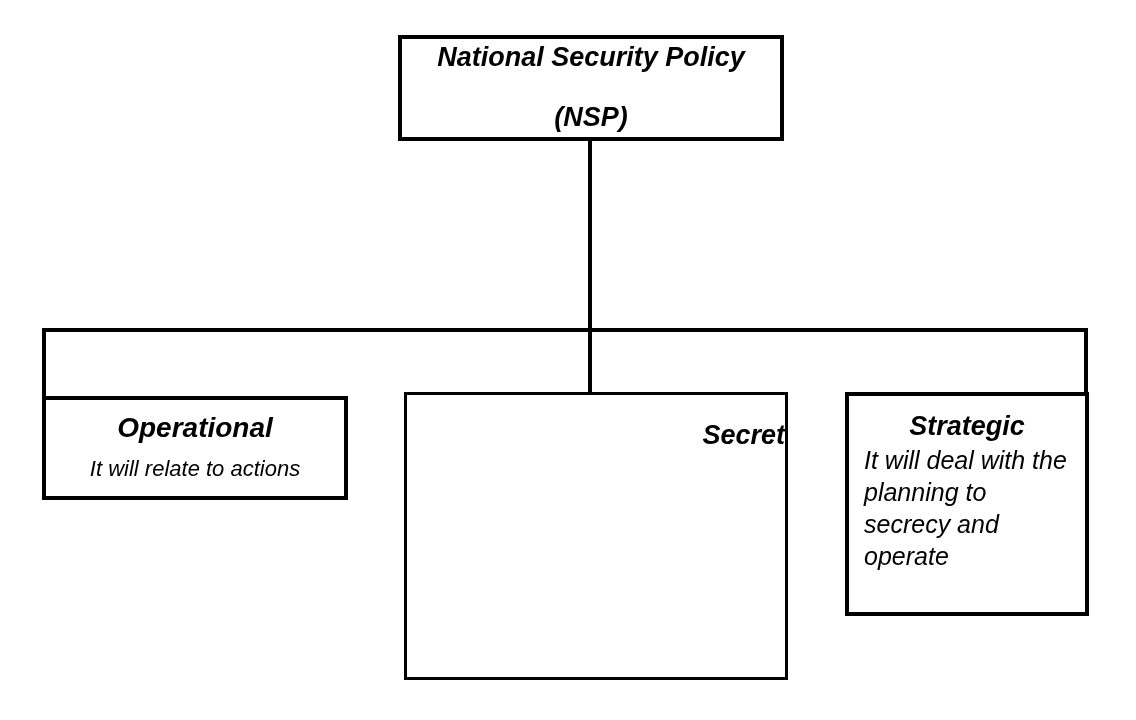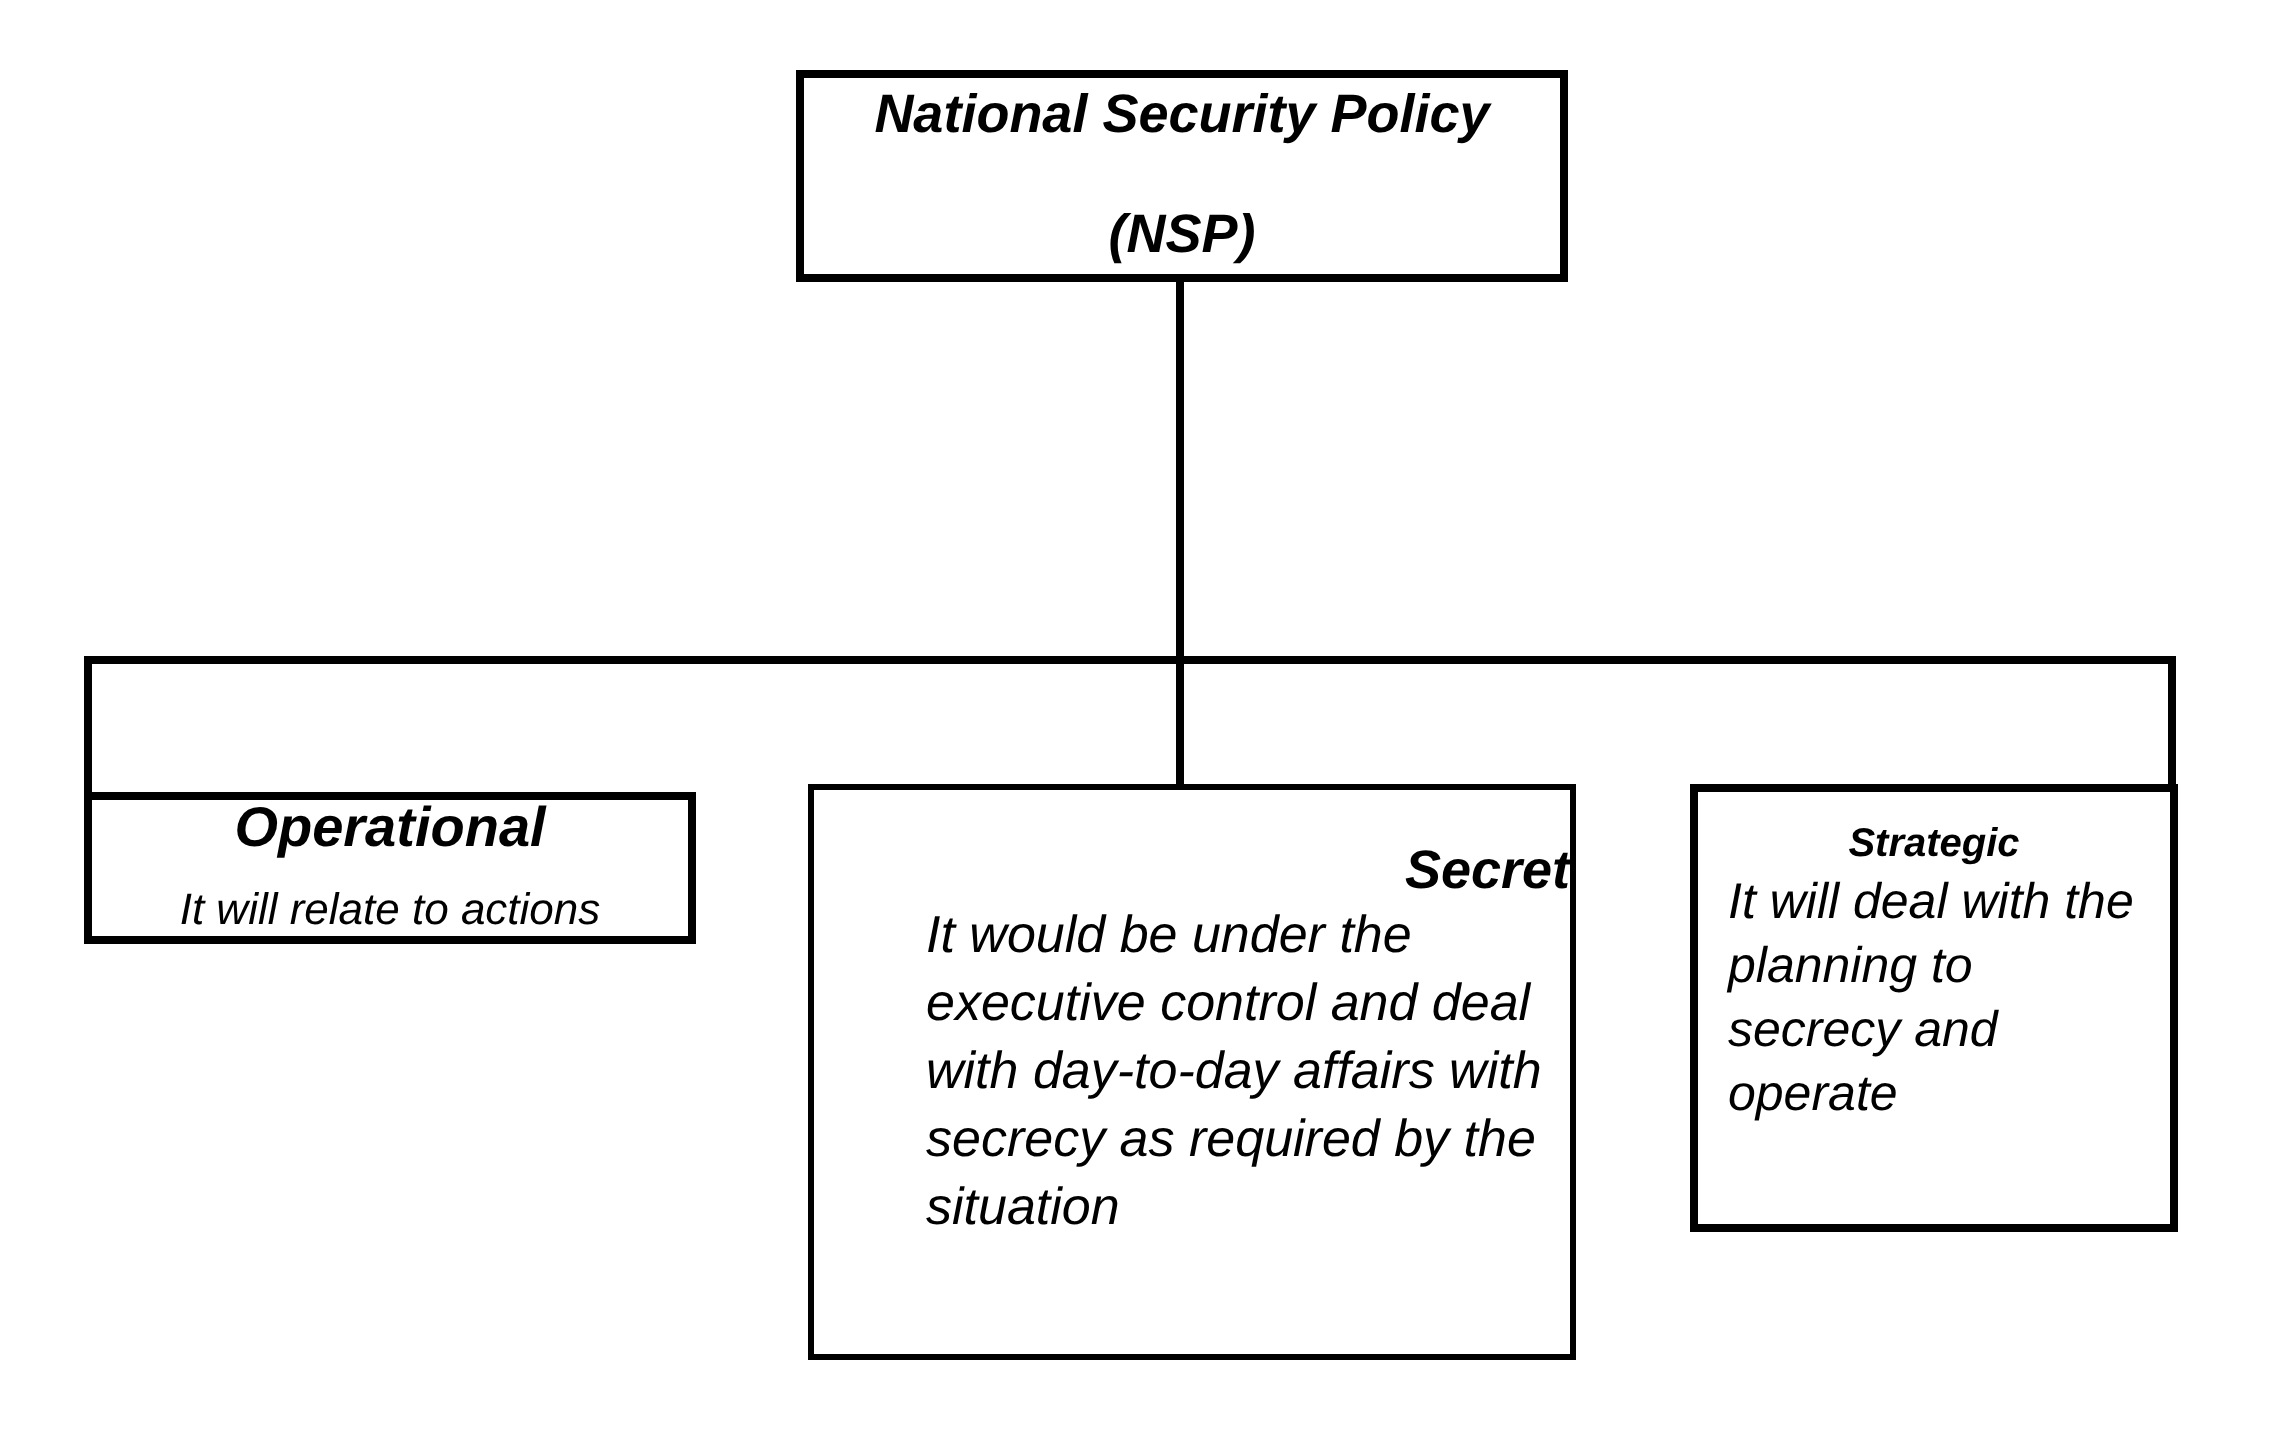--- a/index.html
+++ b/index.html
@@ -49,21 +49,21 @@
   .child-title{
     font-weight:bold;
     font-style:italic;
     text-align:center;
   }
   .child-desc{
     font-style:italic;
     font-weight:normal;
   }
   .op-box{
-    left:42px; top:396px; width:306px; height:76px;
+    left:42px; top:396px; width:306px; height:104px;
     justify-content:center;
   }
   .op-box .child-title{ font-size:28px; line-height:1.1; }
   .op-box .child-desc{ font-size:22px; text-align:center; line-height:1.2;margin-top:12px; }
   .secret-box{
     left:404px; top:392px; width:384px; height:288px;
     border-width:3px;
     padding-top:24px;
     align-items:flex-end;
   }
@@ -71,21 +71,21 @@
   .secret-box .child-desc{
     font-size:26px;
     line-height:1.3;
     width:322px;
     text-align:left;
   }
   .strat-box{
     left:845px; top:392px; width:244px; height:224px;
     padding-top:14px;
   }
-  .strat-box .child-title{ font-size:20px; line-height:1.25; }
+  .strat-box .child-title{ font-size:27px; line-height:1.25; }
   .strat-box .child-desc{
     font-size:25px;
     line-height:1.28;
     width:206px;
     text-align:left;
   }
 </style>
 </head>
 <body>
 
@@ -102,21 +102,20 @@
     <div class="root-title">(NSP)</div>
   </div>
 
   <div class="box op-box">
     <div class="child-title">Operational</div>
     <div class="child-desc">It will relate to actions</div>
   </div>
 
   <div class="box secret-box">
     <div class="child-title">Secret</div>
-    <div class="child-desc">It would be under the executive control and deal with day-to-day affairs with secrecy as required by the situation</div>
   </div>
 
   <div class="box strat-box">
     <div class="child-title">Strategic</div>
     <div class="child-desc">It will deal with the planning to secrecy and operate</div>
   </div>
 
 </div>
 
 </body></html>

